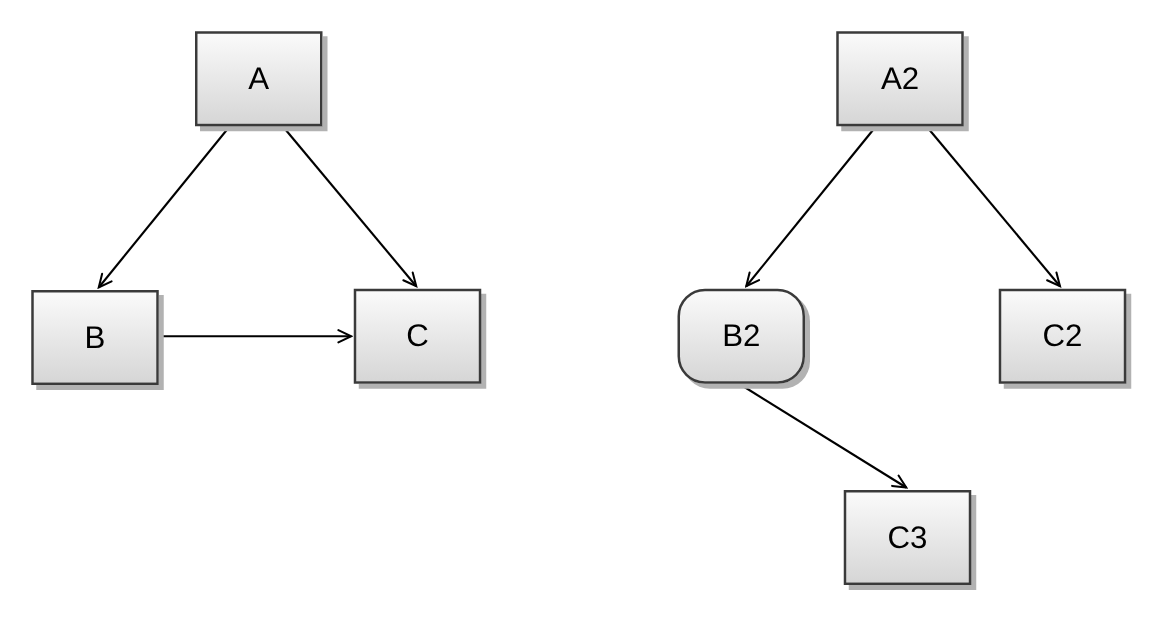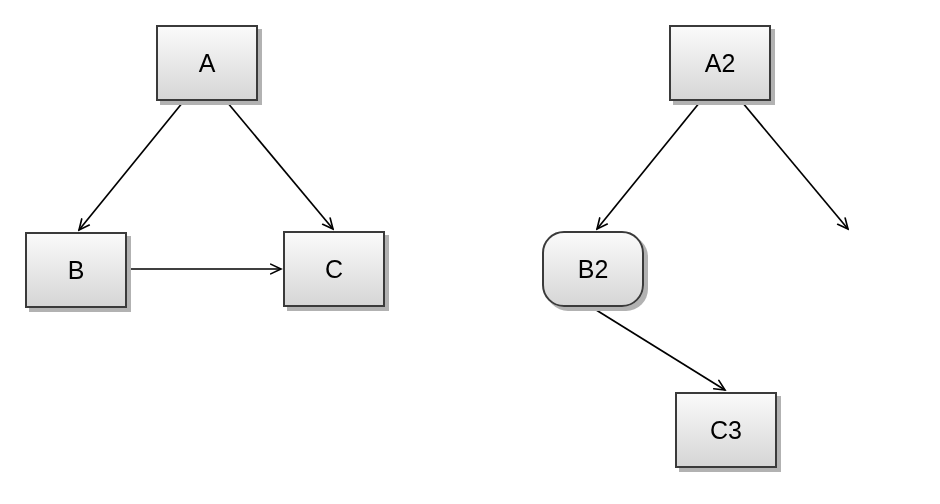--- a/index.html
+++ b/index.html
@@ -63,16 +63,19 @@
     </div>
     <div class="node" style="left: 283px; top: 231px; width: 102px; height: 76px; border-color: rgb(58, 58, 58); background: linear-gradient(rgb(250, 250, 250), rgb(214, 214, 214)); box-shadow: rgb(178, 178, 178) 4px 4px 0px 0px;">
       <span style="color: rgb(0, 0, 0);">C</span>
     </div>
     <div class="node" style="left: 669px; top: 25px; width: 102px; height: 76px; border-color: rgb(58, 58, 58); background: linear-gradient(rgb(250, 250, 250), rgb(214, 214, 214)); box-shadow: rgb(178, 178, 178) 4px 4px 0px 0px;">
       <span style="color: rgb(0, 0, 0);">A2</span>
     </div>
     <div class="node" style="left: 542px; top: 231px; width: 102px; height: 76px; border-color: rgb(58, 58, 58); background: linear-gradient(rgb(250, 250, 250), rgb(214, 214, 214)); box-shadow: rgb(178, 178, 178) 4px 4px 0px 0px; border-radius: 22px;">
       <span style="color: rgb(0, 0, 0);">B2</span>
     </div>
+    <div class="node" style="left: 799px; top: 231px; width: 102px; height: 76px; border-color: rgb(58, 58, 58); background: linear-gradient(rgb(250, 250, 250), rgb(214, 214, 214)); box-shadow: rgb(178, 178, 178) 4px 4px 0px 0px;">
+      <span style="color: rgb(0, 0, 0);">C2</span>
+    </div>
     <div class="node" style="left: 675px; top: 392px; width: 102px; height: 76px; border-color: rgb(58, 58, 58); background: linear-gradient(rgb(250, 250, 250), rgb(214, 214, 214)); box-shadow: rgb(178, 178, 178) 4px 4px 0px 0px;">
       <span style="color: rgb(0, 0, 0);">C3</span>
     </div>
   </div>
 
 </body></html>

